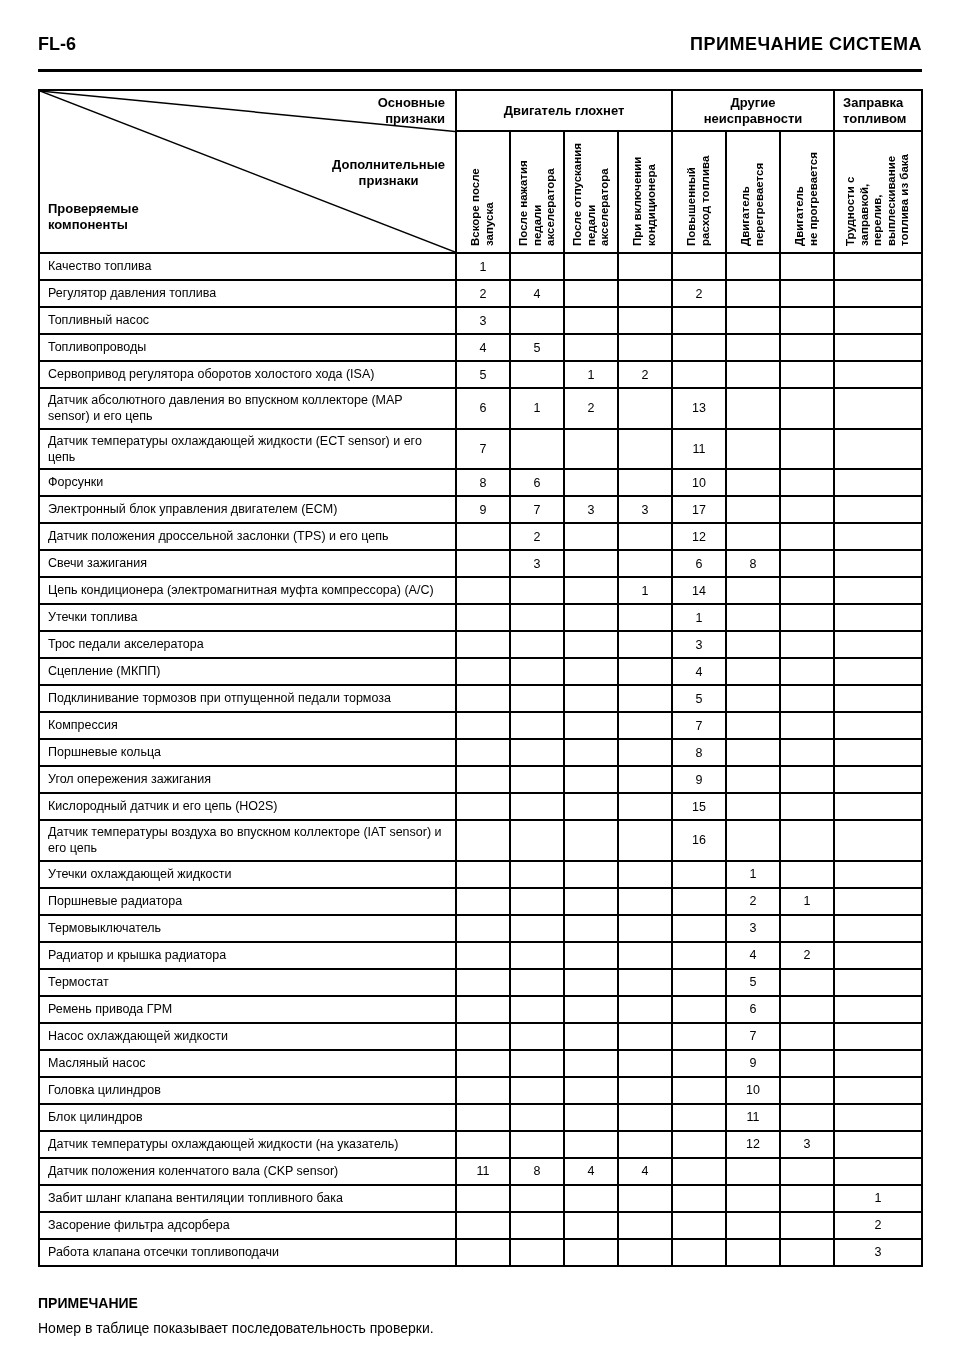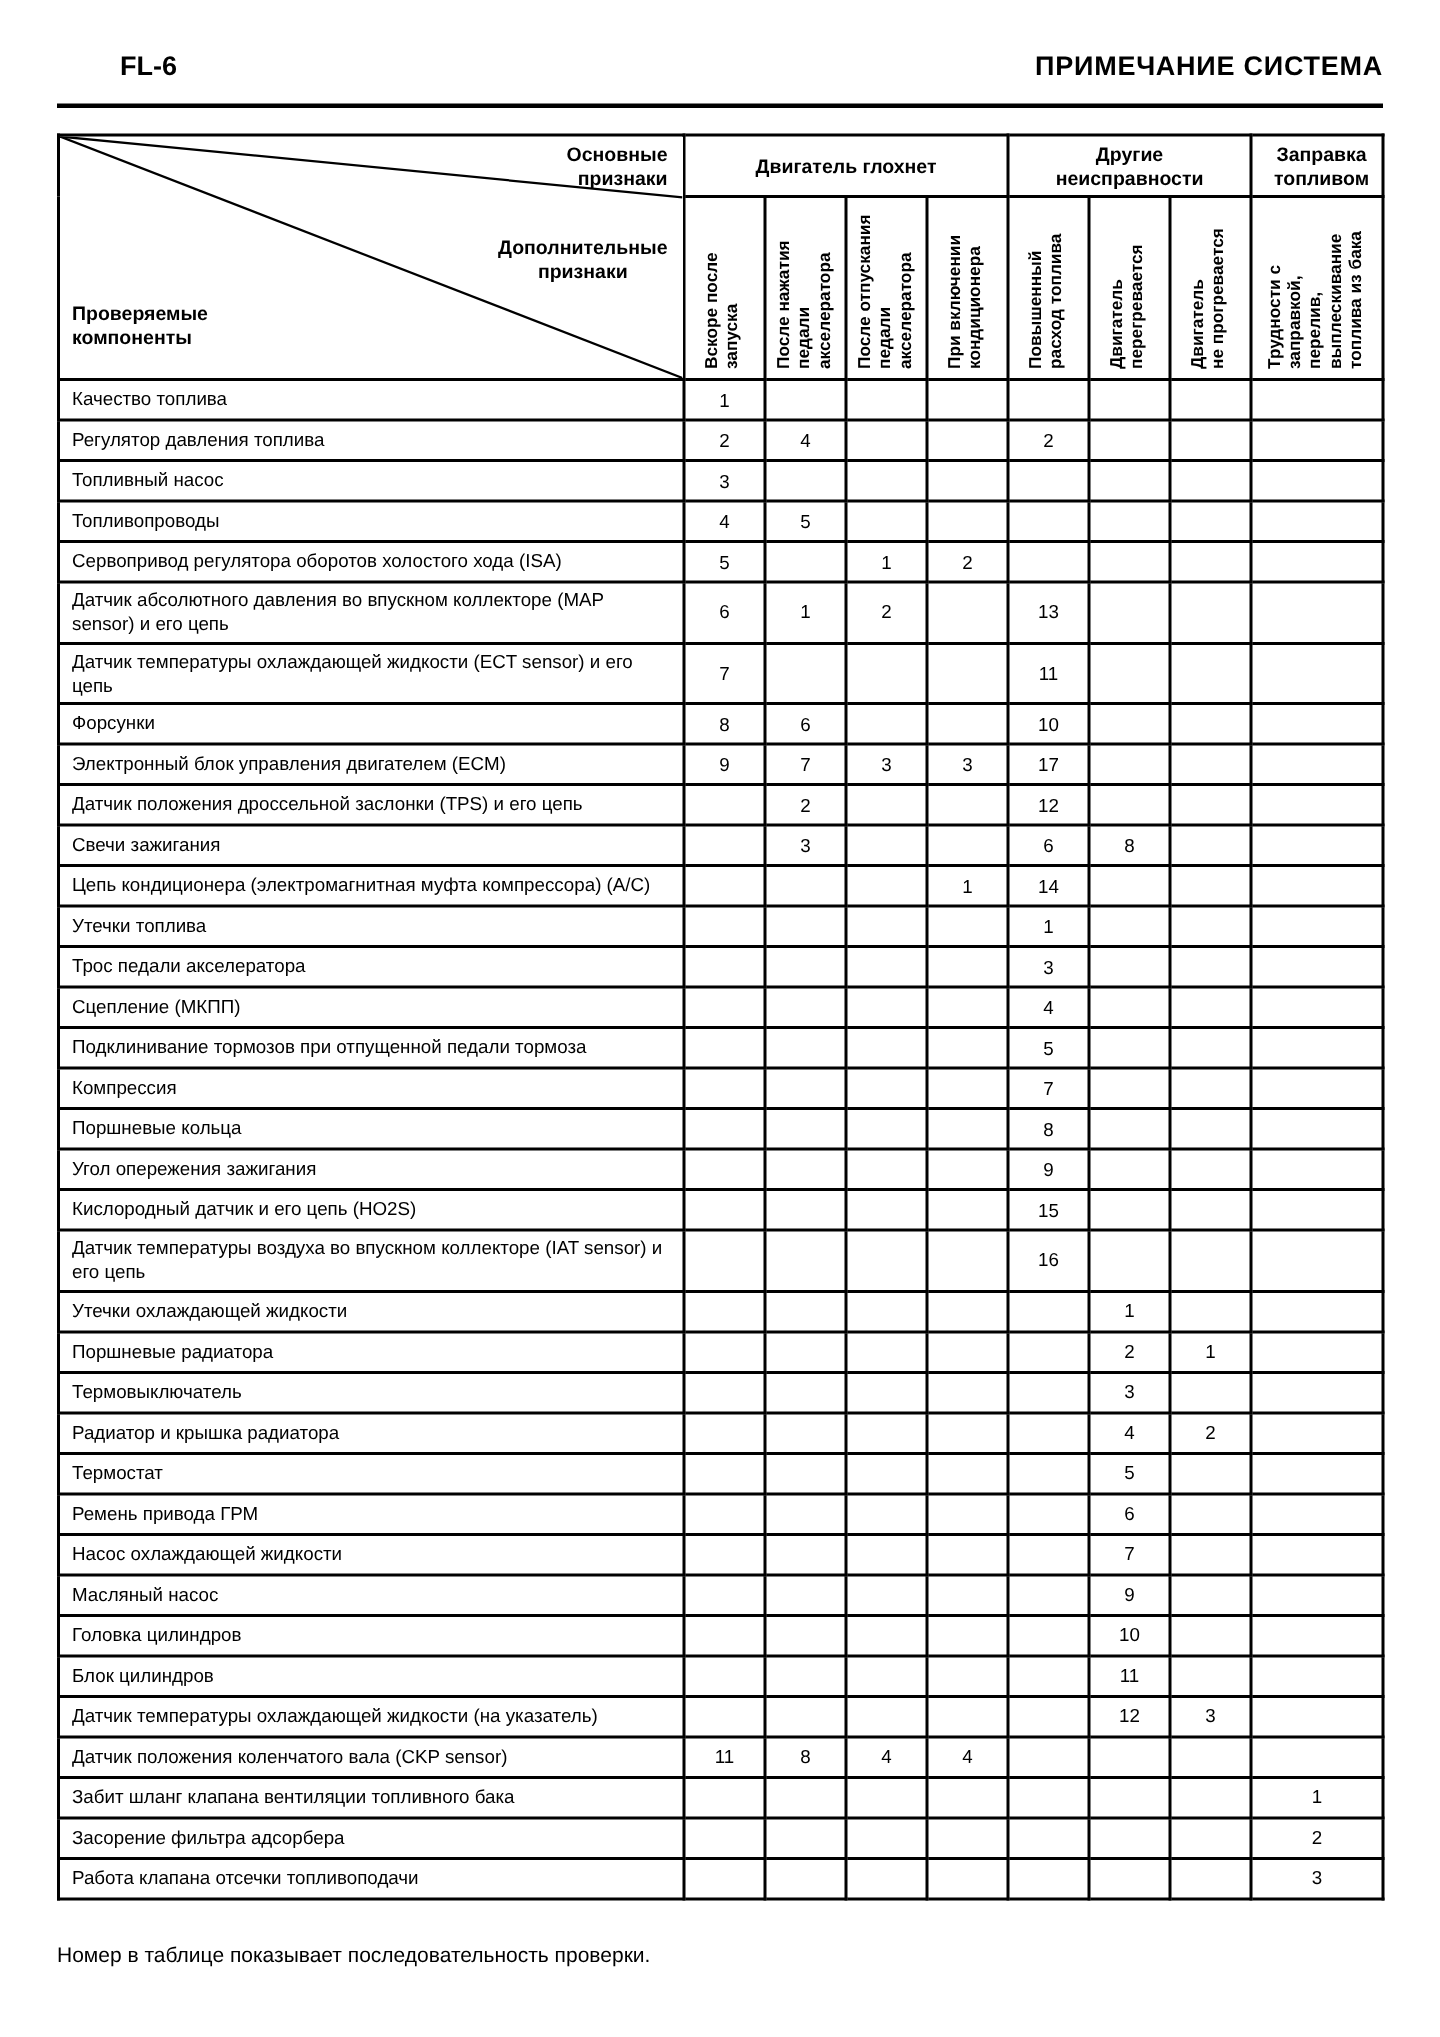--- a/index.html
+++ b/index.html
@@ -3,21 +3,21 @@
 <meta charset="utf-8">
 <style>
   * { margin:0; padding:0; box-sizing:border-box; }
   html,body { background:#fff; }
   body {
     width:960px; height:1358px;
     font-family:"Liberation Sans", sans-serif;
     color:#000; position:relative;
   }
   .page { padding:34px 38px 0 38px; }
-  .topbar { display:flex; justify-content:space-between; align-items:baseline;margin-left:42px; }
+  .topbar { display:flex; justify-content:space-between; align-items:baseline; }
   .page-code { font-size:18px; font-weight:bold; }
   .page-title { font-size:18px; font-weight:bold; letter-spacing:0.5px; }
   .rule { border-bottom:3px solid #000; margin-top:14px; }
 
   table.diag {
     margin-top:17px;
     border-collapse:collapse;
     table-layout:fixed;
     width:884px;
   }
@@ -33,21 +33,21 @@
   .corner .lbl { position:absolute; font-weight:bold; font-size:13px; line-height:1.25; white-space:pre-line; }
   .lbl-main { top:4px; right:10px; text-align:right; }
   .lbl-add  { top:66px; right:10px; text-align:center;margin-left:24px; }
   .lbl-comp { bottom:19px; left:8px; text-align:left; }
 
   .group-h {
     font-weight:bold; font-size:13px; line-height:1.2;
     text-align:center; height:41px; vertical-align:middle;
     white-space:pre-line; padding:2px;
   }
-  .group-h.left { text-align:center; padding-left:8px;border-radius:13px; }
+  .group-h.left { text-align:left; padding-left:8px;border-radius:13px; }
 
   .vh { height:120px; padding:0; vertical-align:bottom; }
   .vh-inner { display:flex; justify-content:center; height:120px; padding:3px 0; }
   .vtext {
     writing-mode:vertical-rl;
     transform:rotate(180deg);
     white-space:pre-line;
     font-size:11.5px; line-height:1.18;
     text-align:left;
     padding-top:3px; 
@@ -555,16 +555,17 @@
           <td class="num"></td>
           <td class="num"></td>
           <td class="num"></td>
           <td class="num"></td>
           <td class="num">3</td>
         </tr>
       </tbody>
   </table>
 
   <div class="note">
+    <div class="note-title">ПРИМЕЧАНИЕ</div>
     <div class="note-text">Номер в таблице показывает последовательность проверки.</div>
   </div>
 
 </div>
 
 </body></html>

